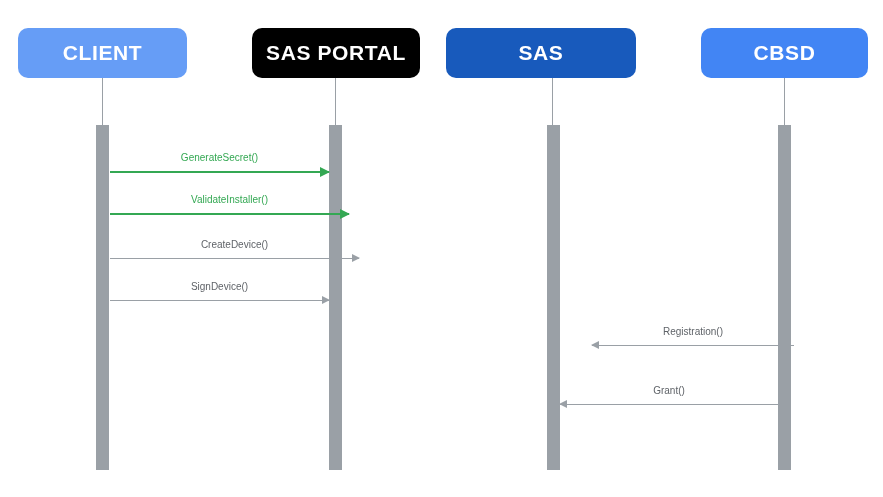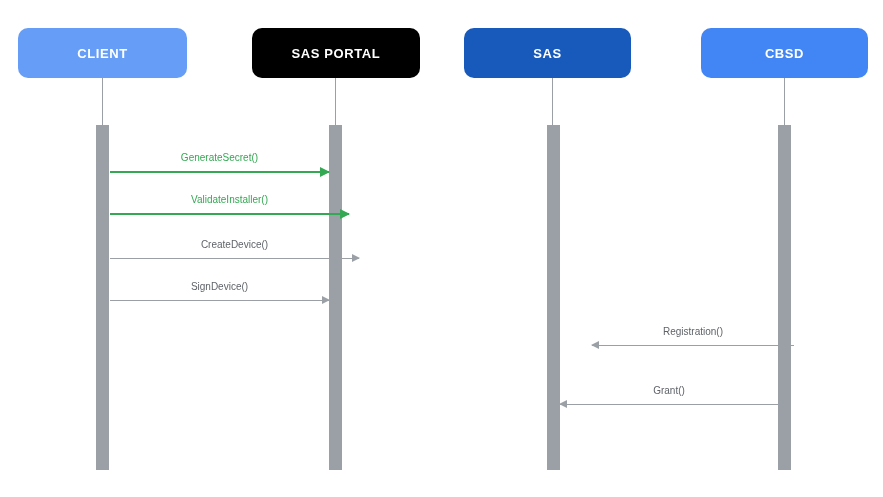--- a/index.html
+++ b/index.html
@@ -20,26 +20,26 @@
   .actor {
     position: absolute;
     top: 28px;
     height: 50px;
     border-radius: 10px;
     display: flex;
     align-items: center;
     justify-content: center;
     color: #ffffff;
     font-weight: 700;
-    font-size: 13px;
+    font-size: 21px;
     letter-spacing: 0.6px;
   }
   .actor-client     { left: 18px;  width: 169px; background: #669DF6; }
   .actor-sas-portal { left: 252px; width: 168px; background: #000000; }
-  .actor-sas        { left: 464px; width: 167px; background: #185ABC; }
+  .actor-sas        { left: 446px; width: 190px; background: #185ABC; }
   .actor-cbsd       { left: 701px; width: 167px; background: #4285F4; }
 
   
   .stem {
     position: absolute;
     top: 78px;
     height: 47px;
     width: 1px;
     background: #9AA0A6;
   }

